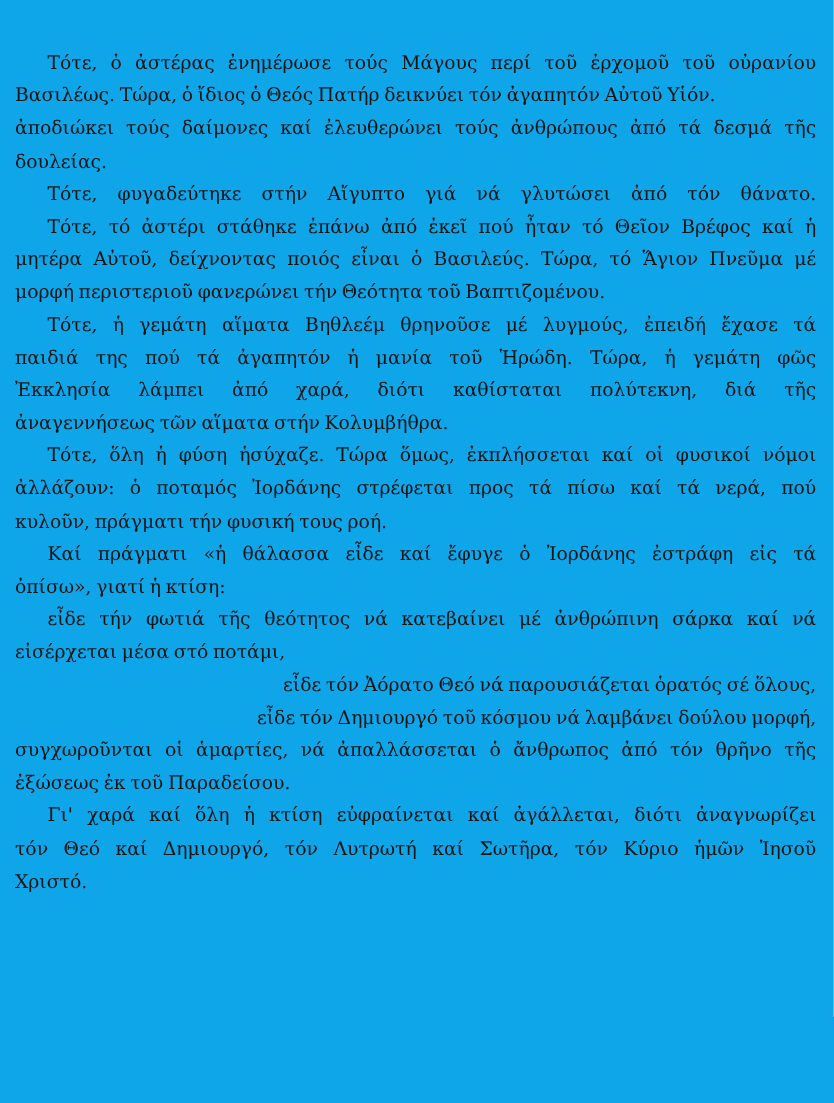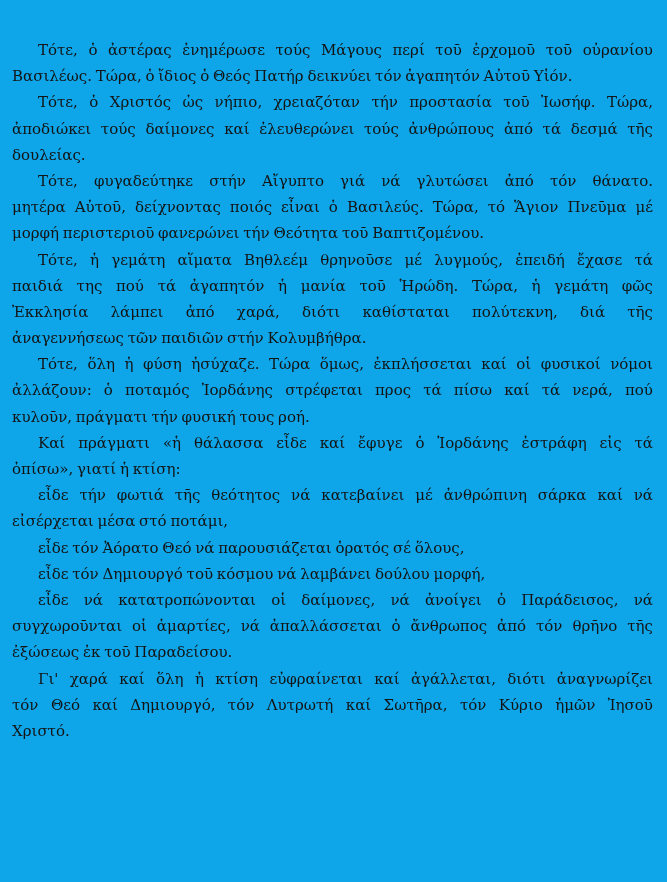--- a/index.html
+++ b/index.html
@@ -27,52 +27,52 @@
   .para { margin: 0; padding: 0; }
   .line {
     height: 26.2px;
     overflow: hidden;
     text-align: left;
   }
   .j {
     text-align: justify;
     text-align-last: justify;
   }
-  .ind { padding-left: 26px; }
+  .ind { padding-left: 26px; text-align: right; }
 </style>
 </head>
 <body>
 
 <div class="doc">
 
   <div class="para">
     <div class="line j ind">Τότε, ὁ ἀστέρας ἐνημέρωσε τούς Μάγους περί τοῦ ἐρχομοῦ τοῦ οὐρανίου</div>
     <div class="line">Βασιλέως. Τώρα, ὁ ἴδιος ὁ Θεός Πατήρ δεικνύει τόν ἀγαπητόν Αὐτοῦ Υἱόν.</div>
   </div>
 
   <div class="para">
-    <div class="line j ind">Τότε, ὁ Χριστός ὡς νήπιο, χρειαζόταν τήν προστασία τοῦ Ἰωσήφ. Τώρα,</div>
     <div class="line j">ἀποδιώκει τούς δαίμονες καί ἐλευθερώνει τούς ἀνθρώπους ἀπό τά δεσμά τῆς</div>
     <div class="line">δουλείας.</div>
   </div>
 
   <div class="para">
     <div class="line j ind">Τότε, φυγαδεύτηκε στήν Αἴγυπτο γιά νά γλυτώσει ἀπό τόν θάνατο.</div>
   </div>
 
   <div class="para">
+    <div class="line j ind">Τότε, τό ἀστέρι στάθηκε ἐπάνω ἀπό ἐκεῖ πού ἦταν τό Θεῖον Βρέφος καί ἡ</div>
     <div class="line j">μητέρα Αὐτοῦ, δείχνοντας ποιός εἶναι ὁ Βασιλεύς. Τώρα, τό Ἅγιον Πνεῦμα μέ</div>
     <div class="line">μορφή περιστεριοῦ φανερώνει τήν Θεότητα τοῦ Βαπτιζομένου.</div>
   </div>
 
   <div class="para">
     <div class="line j ind">Τότε, ἡ γεμάτη αἵματα Βηθλεέμ θρηνοῦσε μέ λυγμούς, ἐπειδή ἔχασε τά</div>
     <div class="line j">παιδιά της πού τά ἀγαπητόν ἡ μανία τοῦ Ἡρώδη. Τώρα, ἡ γεμάτη φῶς</div>
     <div class="line j">Ἐκκλησία λάμπει ἀπό χαρά, διότι καθίσταται πολύτεκνη, διά τῆς</div>
-    <div class="line">ἀναγεννήσεως τῶν παιδιῶν στήν Κολυμβήθρα.</div>
+    <div class="line">ἀναγεννήσεως τῶν αἵματα στήν Κολυμβήθρα.</div>
   </div>
 
   <div class="para">
     <div class="line j ind">Τότε, ὅλη ἡ φύση ἡσύχαζε. Τώρα ὅμως, ἐκπλήσσεται καί οἱ φυσικοί νόμοι</div>
     <div class="line j">ἀλλάζουν: ὁ ποταμός Ἰορδάνης στρέφεται προς τά πίσω καί τά νερά, πού</div>
     <div class="line">κυλοῦν, πράγματι τήν φυσική τους ροή.</div>
   </div>
 
   <div class="para">
     <div class="line j ind">Καί πράγματι «ἡ θάλασσα εἶδε καί ἔφυγε ὁ Ἰορδάνης ἐστράφη εἰς τά</div>
@@ -87,21 +87,20 @@
 
   <div class="para">
     <div class="line ind">εἶδε τόν Ἀόρατο Θεό νά παρουσιάζεται ὁρατός σέ ὅλους,</div>
   </div>
 
   <div class="para">
     <div class="line ind">εἶδε τόν Δημιουργό τοῦ κόσμου νά λαμβάνει δούλου μορφή,</div>
   </div>
 
   <div class="para">
-    <div class="line j ind">εἶδε νά κατατροπώνονται οἱ δαίμονες, νά ἀνοίγει ὁ Παράδεισος, νά</div>
     <div class="line j">συγχωροῦνται οἱ ἁμαρτίες, νά ἀπαλλάσσεται ὁ ἄνθρωπος ἀπό τόν θρῆνο τῆς</div>
     <div class="line">ἐξώσεως ἐκ τοῦ Παραδείσου.</div>
   </div>
 
   <div class="para">
     <div class="line j ind">Γι' χαρά καί ὅλη ἡ κτίση εὐφραίνεται καί ἀγάλλεται, διότι ἀναγνωρίζει</div>
     <div class="line j">τόν Θεό καί Δημιουργό, τόν Λυτρωτή καί Σωτῆρα, τόν Κύριο ἡμῶν Ἰησοῦ</div>
     <div class="line">Χριστό.</div>
   </div>
 

